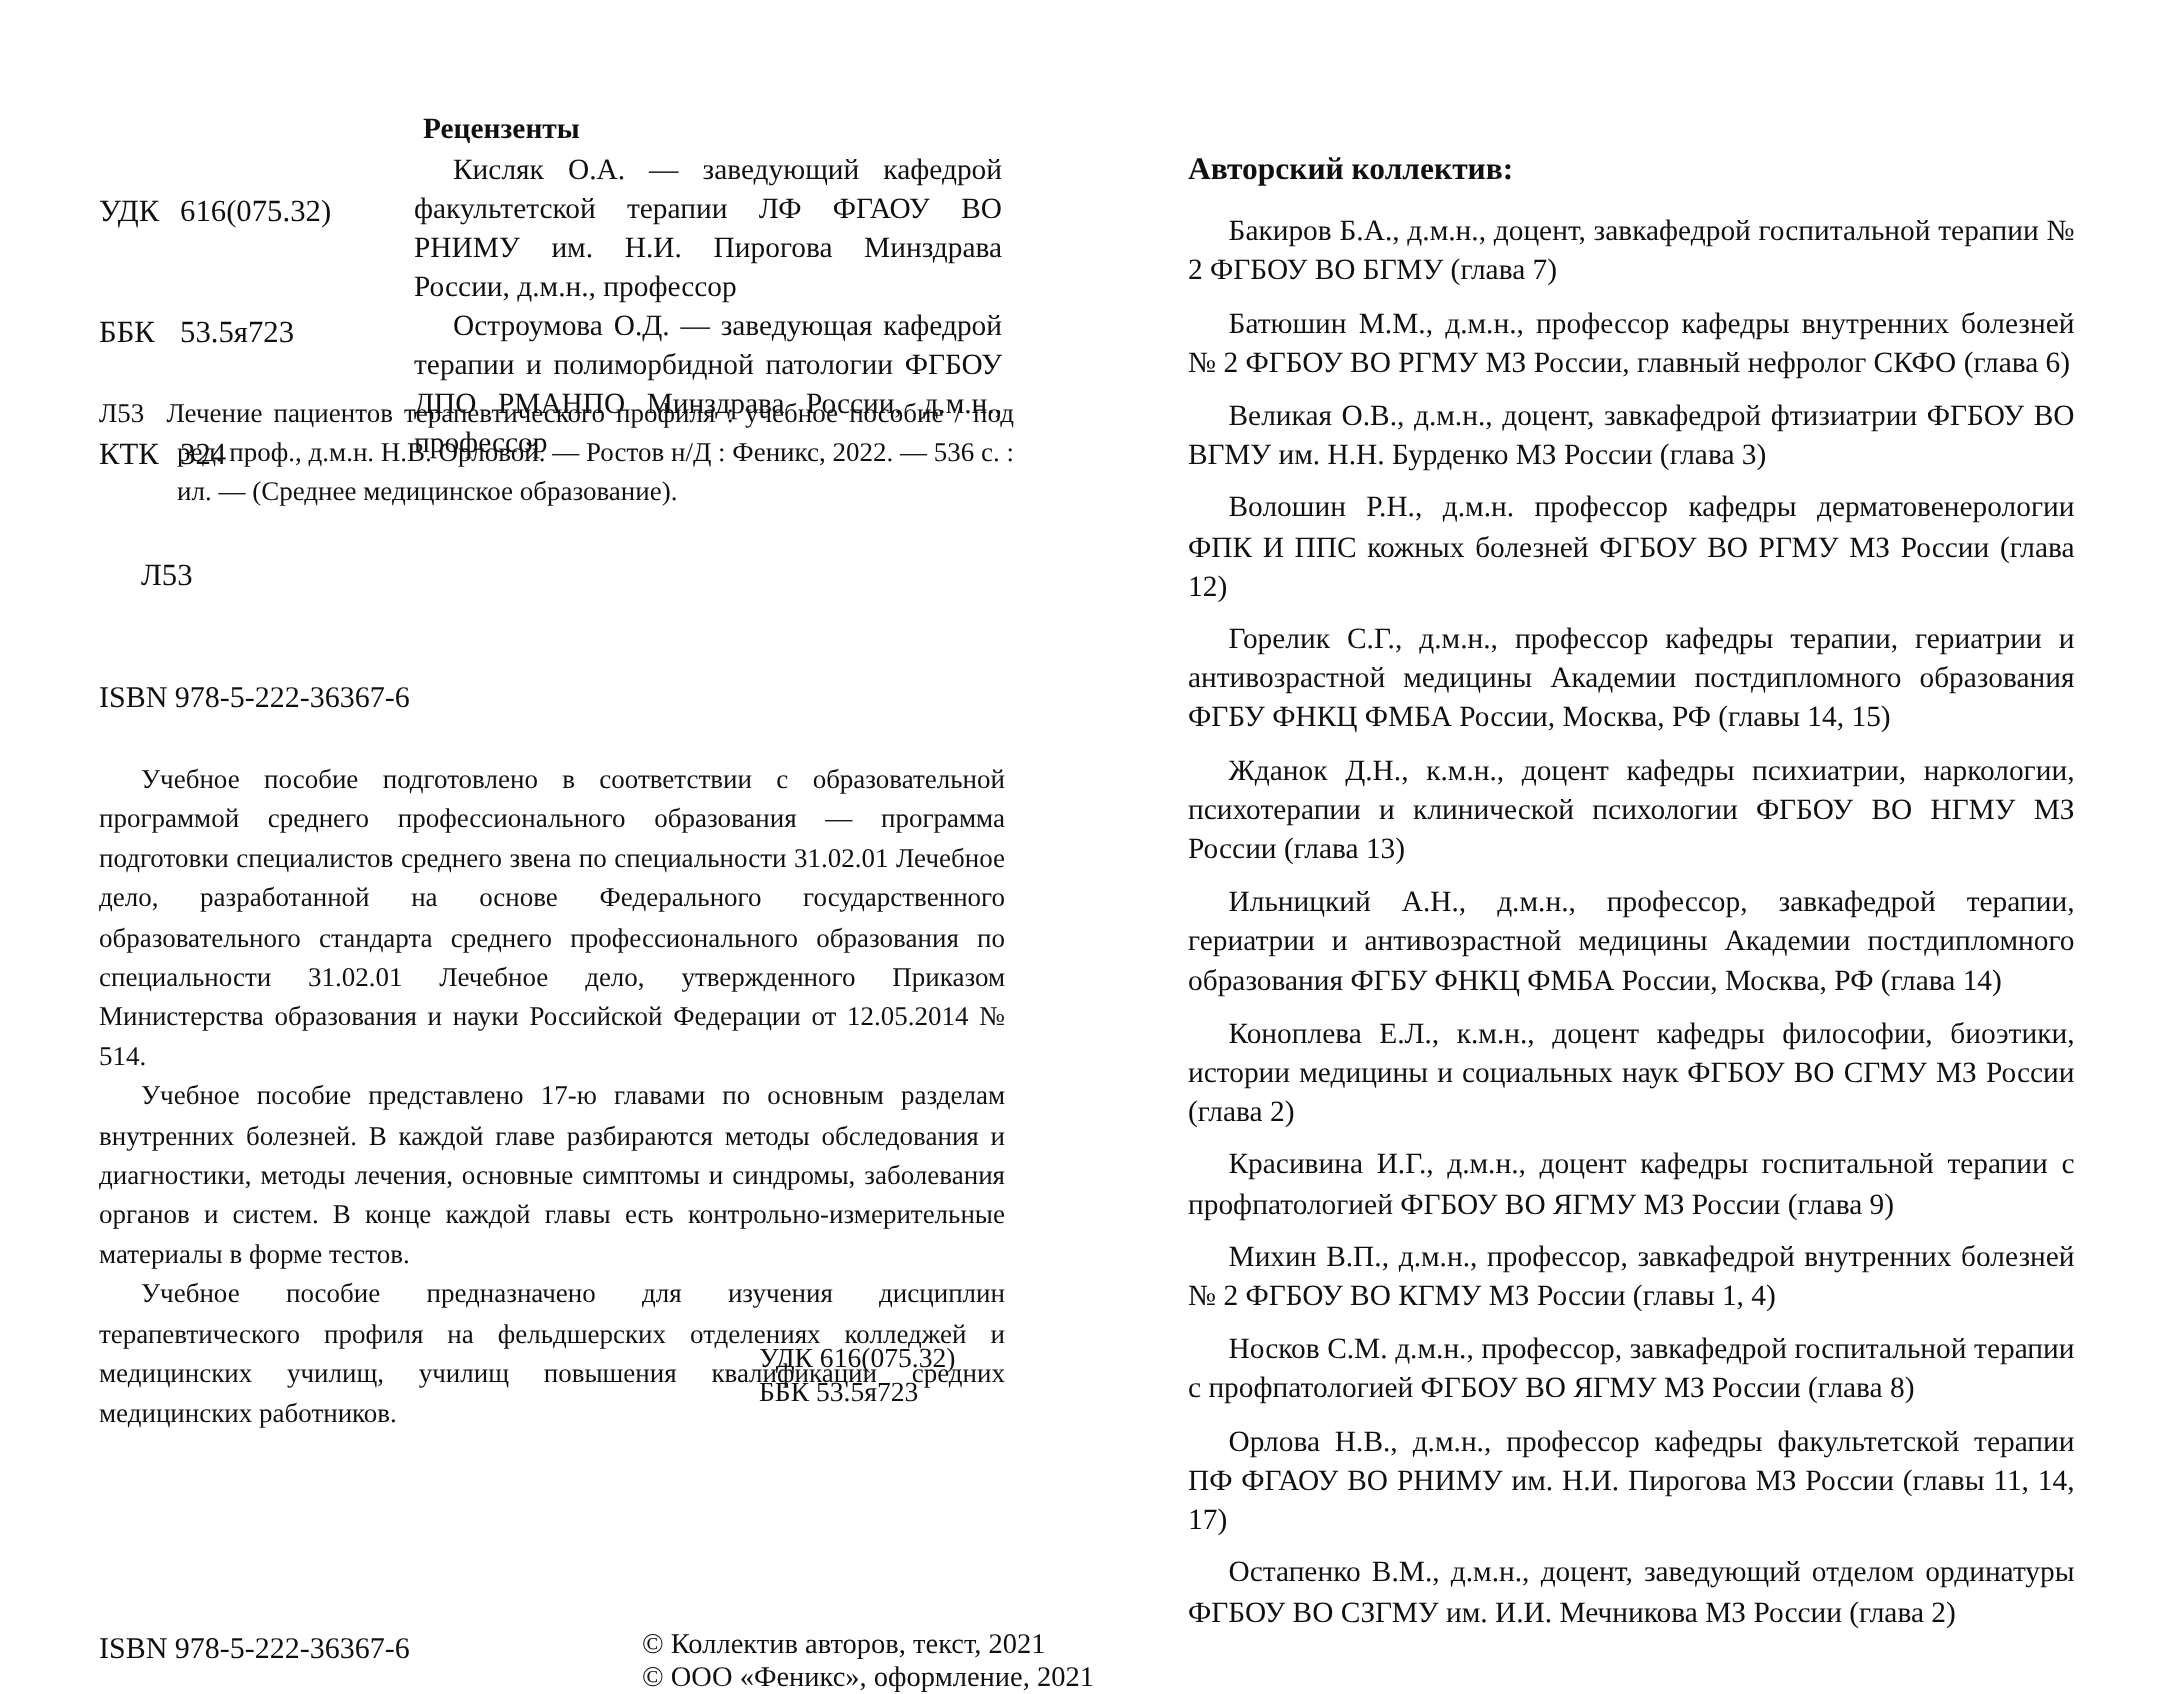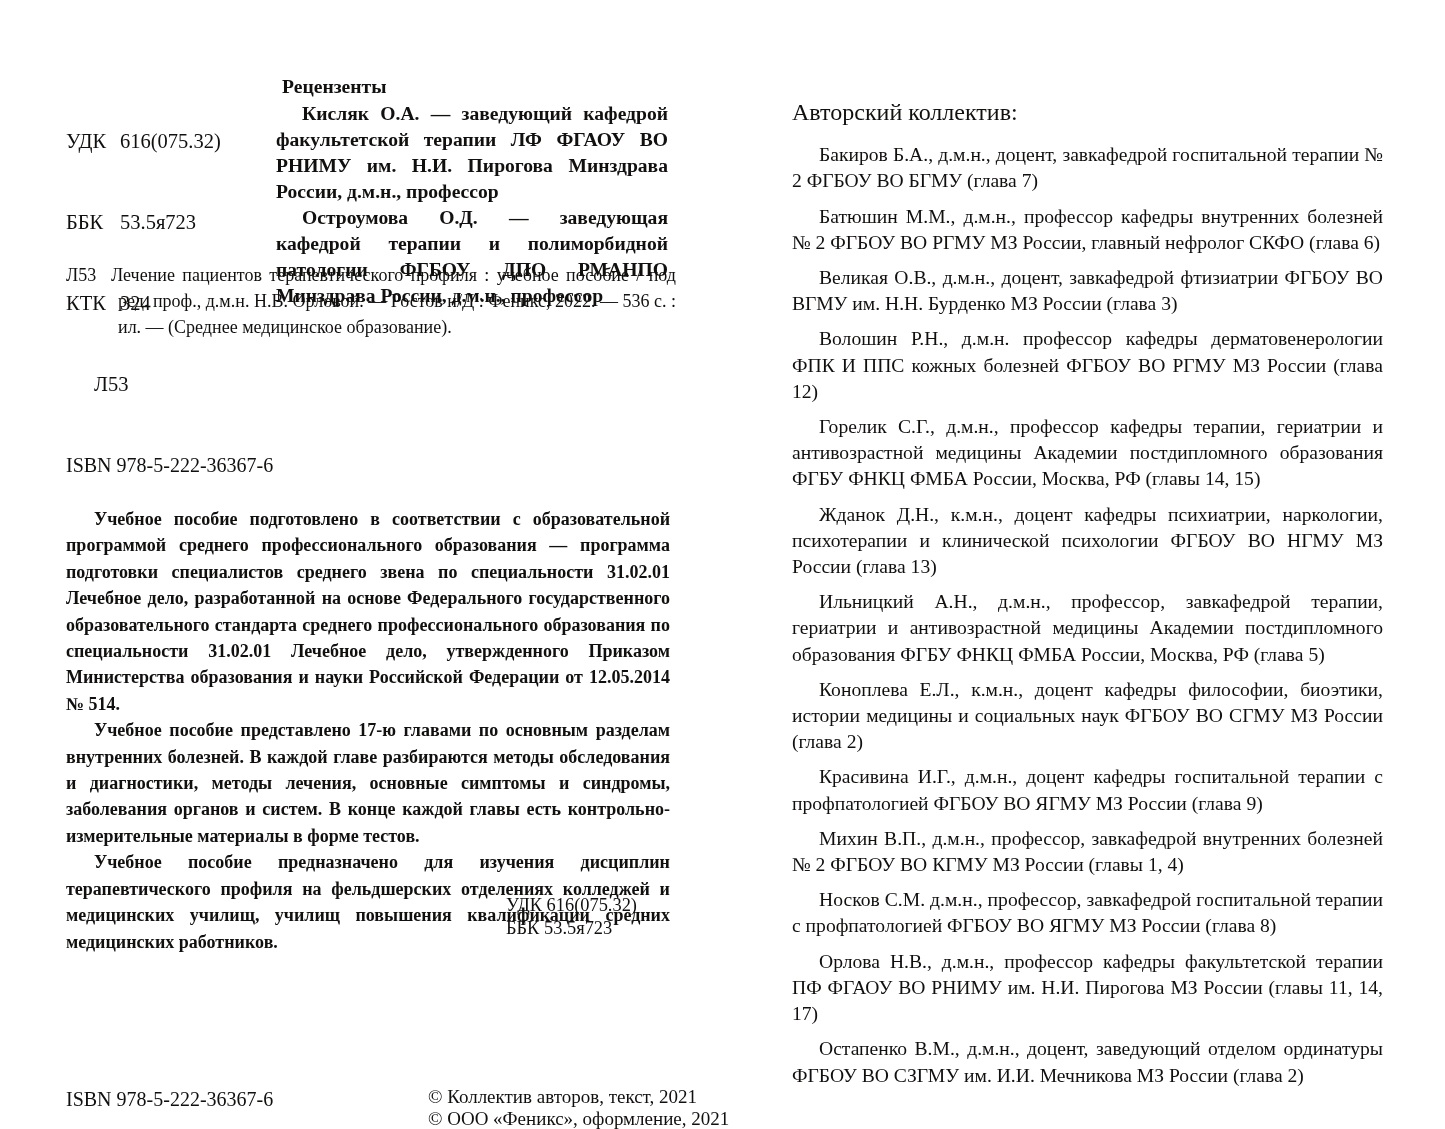--- a/index.html
+++ b/index.html
@@ -21,21 +21,20 @@
 
   
   .just {
     text-align: justify;
     text-align-last: left;
     hyphens: manual;
   }
   .para {
     margin: 0;
     text-indent: 28px;
-    font-weight: bold;
   }
 
   
   .left-col {
     position: absolute;
     left: 66px;
     top: 74px;
     width: 620px;
   }
 
@@ -132,22 +131,22 @@
   
   .right-col {
     position: absolute;
     left: 792px;
     top: 99px;
     width: 591px;
     font-size: 19.6px;
     line-height: 26.2px;
   }
   .authors-title {
-    font-weight: normal;
-    font-size: 24px;
+    font-weight: bold;
+    font-size: 21px;
     margin: 0 0 17px 0;
   }
   .author-entry {
     margin: 0 0 9px 0;
     text-indent: 27px;
   }
   .author-entry:last-child { margin-bottom: 0; }
 </style>
 </head>
 <body>
@@ -195,21 +194,21 @@
 
   <div class="right-col">
     <p class="authors-title">Авторский коллектив:</p>
 
     <p class="author-entry just">Бакиров Б.А., д.м.н., доцент, завкафедрой госпитальной терапии № 2 ФГБОУ ВО БГМУ (глава 7)</p>
     <p class="author-entry just">Батюшин М.М., д.м.н., профессор кафедры внутренних болезней № 2 ФГБОУ ВО РГМУ МЗ России, главный нефролог СКФО (глава 6)</p>
     <p class="author-entry just">Великая О.В., д.м.н., доцент, завкафедрой фтизиатрии ФГБОУ ВО ВГМУ им. Н.Н. Бурденко МЗ России (глава 3)</p>
     <p class="author-entry just">Волошин Р.Н., д.м.н. профессор кафедры дерматовенерологии ФПК И ППС кожных болезней ФГБОУ ВО РГМУ МЗ России (глава 12)</p>
     <p class="author-entry just">Горелик С.Г., д.м.н., профессор кафедры терапии, гериатрии и антивозрастной медицины Академии постдипломного образования ФГБУ ФНКЦ ФМБА России, Москва, РФ (главы 14, 15)</p>
     <p class="author-entry just">Жданок Д.Н., к.м.н., доцент кафедры психиатрии, наркологии, психотерапии и клинической психологии ФГБОУ ВО НГМУ МЗ России (глава 13)</p>
-    <p class="author-entry just">Ильницкий А.Н., д.м.н., профессор, завкафедрой терапии, гериатрии и антивозрастной медицины Академии постдипломного образования ФГБУ ФНКЦ ФМБА России, Москва, РФ (глава 5)</p>
+    <p class="author-entry just">Ильницкий А.Н., д.м.н., профессор, завкафедрой терапии, гериатрии и антивозрастной медицины Академии постдипломного образования ФГБУ ФНКЦ ФМБА России, Москва, РФ (глава 14)</p>
     <p class="author-entry just">Коноплева Е.Л., к.м.н., доцент кафедры философии, биоэтики, истории медицины и социальных наук ФГБОУ ВО СГМУ МЗ России (глава 2)</p>
     <p class="author-entry just">Красивина И.Г., д.м.н., доцент кафедры госпитальной терапии с профпатологией ФГБОУ ВО ЯГМУ МЗ России (глава 9)</p>
     <p class="author-entry just">Михин В.П., д.м.н., профессор, завкафедрой внутренних болезней № 2 ФГБОУ ВО КГМУ МЗ России (главы 1, 4)</p>
     <p class="author-entry just">Носков С.М. д.м.н., профессор, завкафедрой госпитальной терапии с профпатологией ФГБОУ ВО ЯГМУ МЗ России (глава 8)</p>
     <p class="author-entry just">Орлова Н.В., д.м.н., профессор кафедры факультетской терапии ПФ ФГАОУ ВО РНИМУ им. Н.И. Пирогова МЗ России (главы 11, 14, 17)</p>
     <p class="author-entry just">Остапенко В.М., д.м.н., доцент, заведующий отделом ординатуры ФГБОУ ВО СЗГМУ им. И.И. Мечникова МЗ России (глава 2)</p>
 
   </div>
 
 </div>

